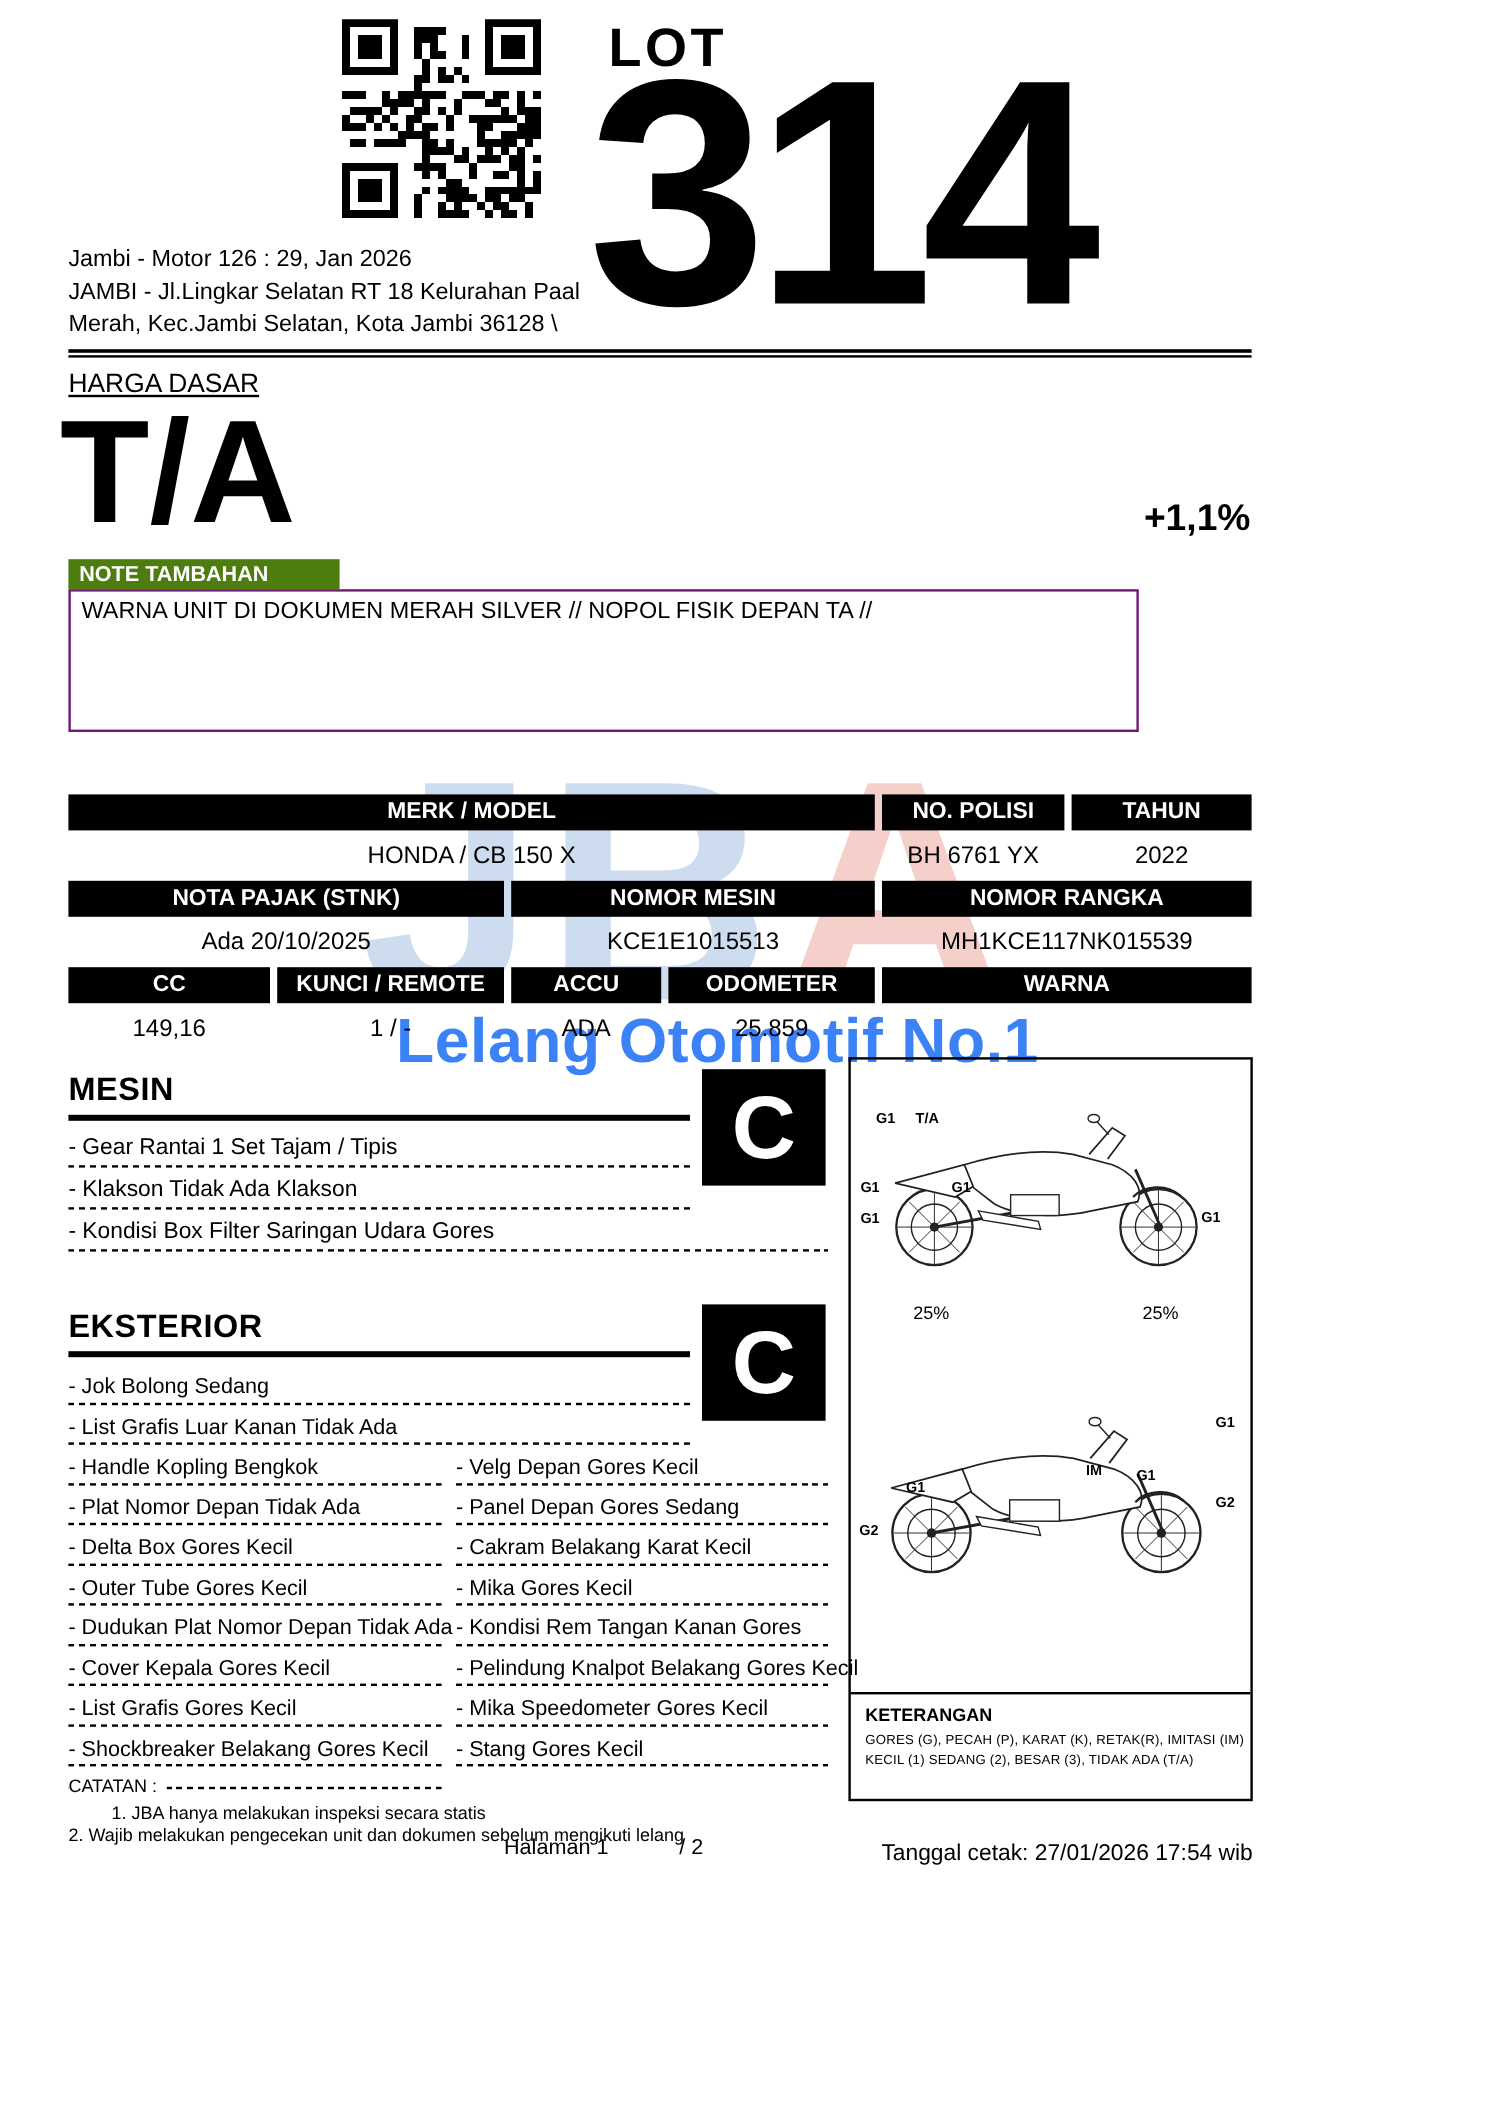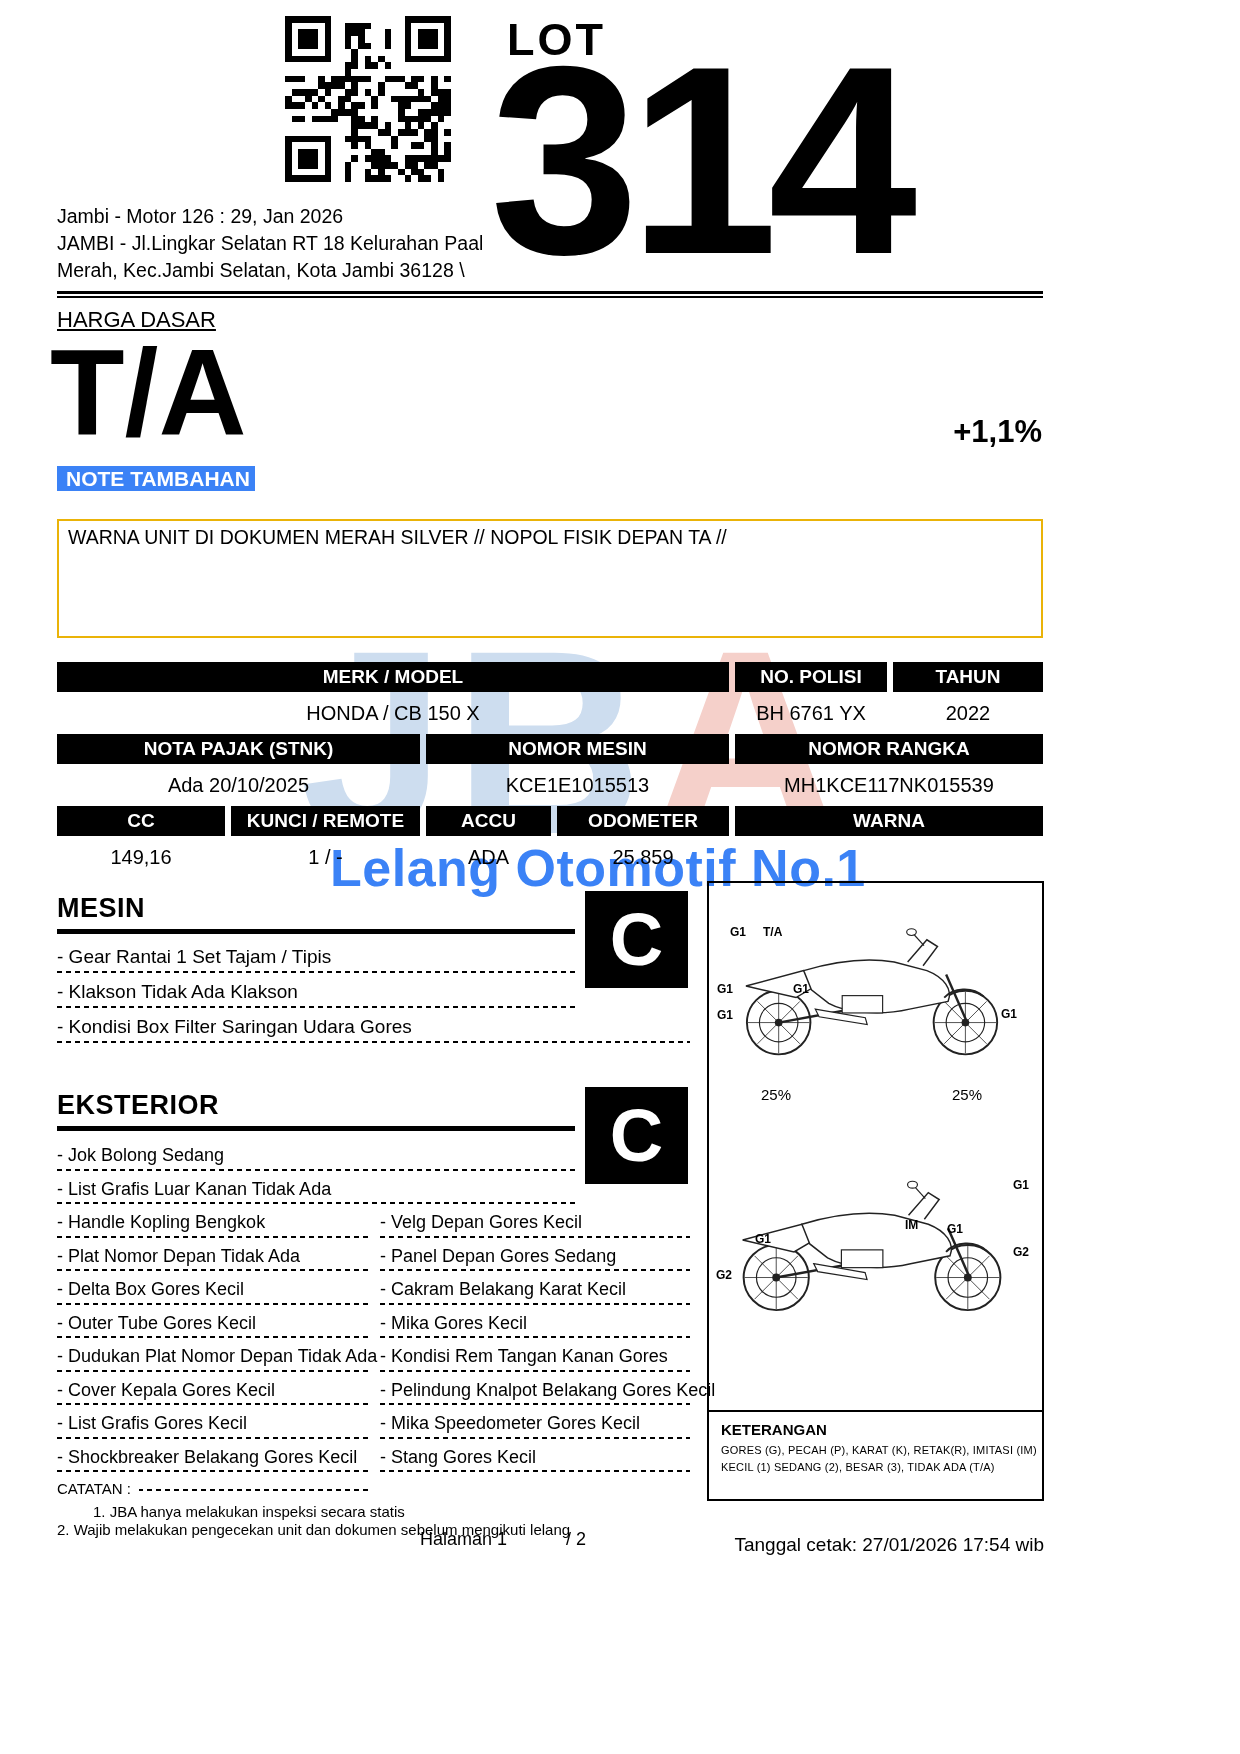--- a/index.html
+++ b/index.html
@@ -20,23 +20,23 @@
   .lot-number{position:absolute;left:490px;top:40px;font-size:268px;font-weight:900;line-height:.9;letter-spacing:-10px;}
   .auction-info{position:absolute;left:57px;top:203px;font-size:19.5px;line-height:27px;}
   .rule-double{position:absolute;left:57px;top:291px;width:986px;height:7px;border-top:3px solid #000;border-bottom:2px solid #000;}
 
   
   .price-label{position:absolute;left:57px;top:307px;font-size:22px;text-decoration:underline;}
   .price-value{position:absolute;left:50px;top:336px;font-size:122px;font-weight:900;line-height:.95;}
   .price-increment{position:absolute;right:198px;top:414px;font-size:31px;font-weight:800;}
 
   
-  .note-label{position:absolute;left:57px;top:466px;width:198px;height:25px;background:#3b82f6;color:#fff;
-              font-size:21px;font-weight:bold;line-height:25px;padding-left:9px;}
-  .note-box{position:absolute;left:57px;top:491px;width:986px;height:119px;border:2px solid #eab308;padding:5px 9px;margin-top:28px;}
+  .note-label{position:absolute;left:57px;top:466px;width:226px;height:25px;background:#4d7c0f;color:#fff;
+              font-size:18px;font-weight:bold;line-height:25px;padding-left:9px;}
+  .note-box{position:absolute;left:57px;top:491px;width:892px;height:119px;border:2px solid #701a75;padding:5px 9px;}
   .note-text{font-size:19.5px;}
 
   
   .spec-table{position:absolute;left:57px;top:662px;width:986px;}
   .srow{display:flex;gap:6px;margin-bottom:2px;}
   .cell{text-align:center;}
   .hdr{background:#000;color:#fff;font-weight:bold;font-size:19px;height:30px;line-height:30px;}
   .val{font-size:20px;height:38px;line-height:38px;}
 
   

